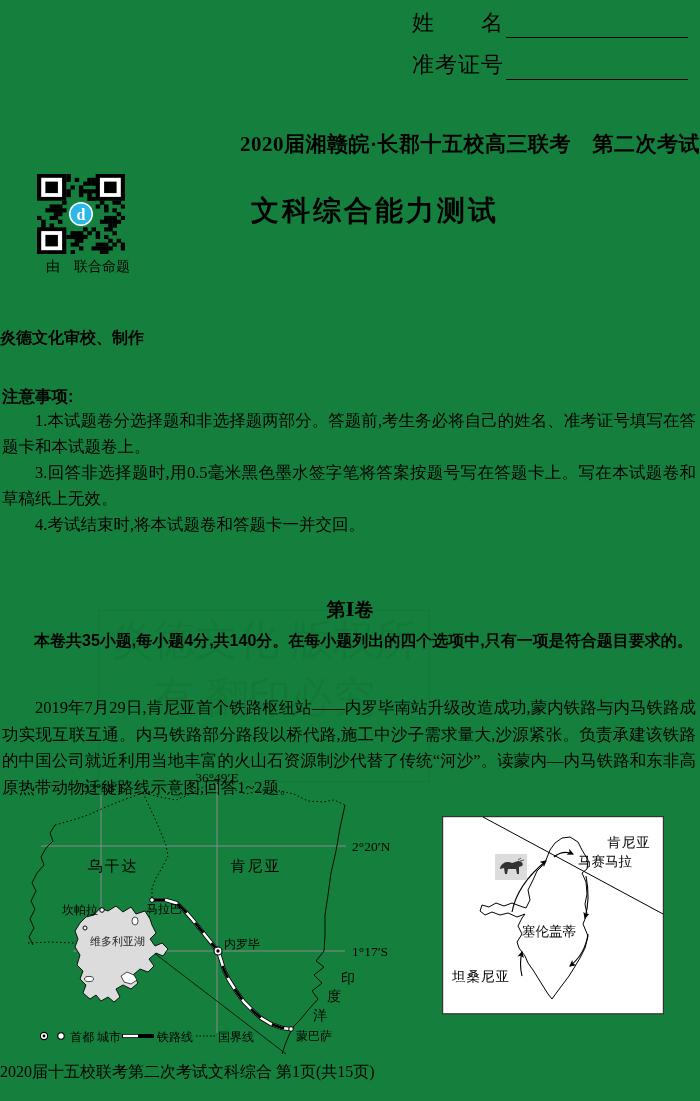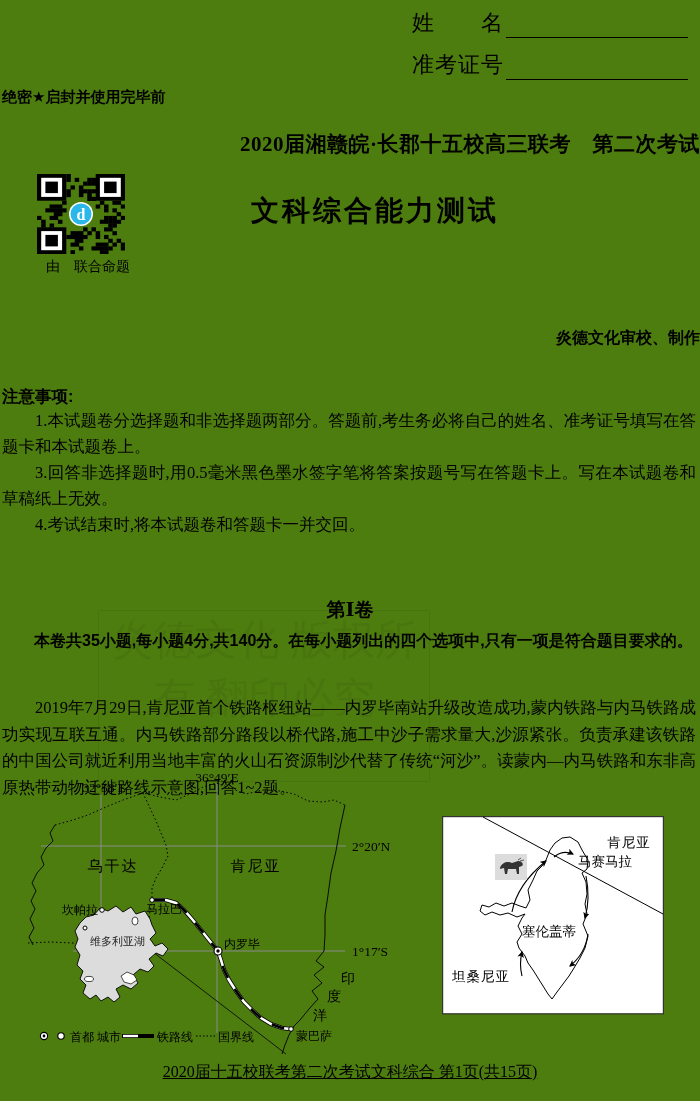--- a/index.html
+++ b/index.html
@@ -1,16 +1,16 @@
 <!DOCTYPE html>
 <html><head>
 <meta charset="utf-8">
 <style>
   html,body{margin:0;padding:0;background:#fff;}
-  .page{position:relative;width:700px;height:1101px;background:#4d7c0f;overflow:hidden;
+  .page{position:relative;width:700px;height:1101px;background:#15803d;overflow:hidden;
         font-family:"Liberation Serif","DejaVu Serif",serif;color:#000;}
 
   
   .field-row{position:absolute;left:412px;width:276px;display:flex;align-items:flex-end;}
   .field-row .lbl{font-size:22px;letter-spacing:1px;white-space:pre;line-height:30px;}
   .field-row .line{flex:1;border-bottom:1.6px solid #000;height:28px;margin-left:2px;}
   .name-row{top:8px;}
   .ticket-row{top:50px;}
 
   .secret{position:absolute;top:88px;left:2px;font-family:"Liberation Sans","DejaVu Sans",sans-serif;
@@ -19,21 +19,21 @@
                  font-weight:bold;font-size:21px;letter-spacing:.5px;}
   .qr{position:absolute;left:37px;top:174px;}
   .subject-title{position:absolute;top:192px;left:0;width:100%;text-align:center;
                  font-size:28px;font-weight:600;letter-spacing:3px;margin-left:25px;}
 
   .composers{position:absolute;top:258px;left:46px;width:604px;display:flex;align-items:center;font-size:14px;}
   .composers .by{margin-right:6px;}
   .composers .schools{flex:1;line-height:30px;}
   .composers .joint{margin-left:8px;white-space:nowrap;}
 
-  .producer{position:absolute;top:328px;left:0;width:100%;text-align:right;
+  .producer{position:absolute;top:328px;left:0;width:100%;text-align:left;
             font-family:"Liberation Sans","DejaVu Sans",sans-serif;font-weight:bold;font-size:16px;}
   .duration{position:absolute;top:357px;left:0;width:100%;text-align:center;font-size:16.5px;}
 
   .notice{position:absolute;top:384px;left:2px;width:694px;}
   .notice .notice-title{font-family:"Liberation Sans","DejaVu Sans",sans-serif;font-weight:bold;font-size:16.5px;line-height:24px;}
   .notice p{margin:0;font-size:16.5px;line-height:26px;text-indent:2em;text-align:justify;}
 
   .watermark{position:absolute;top:610px;left:98px;width:330px;height:170px;
              border:1px solid rgba(0,0,0,0.06);color:rgba(0,0,0,0.05);
              font-size:42px;line-height:58px;text-align:center;overflow:hidden;
@@ -43,37 +43,36 @@
   .sec1-intro{position:absolute;top:627px;left:2px;width:694px;margin:0;
               font-family:"Liberation Sans","DejaVu Sans",sans-serif;font-weight:bold;
               font-size:16px;line-height:27px;text-indent:2em;text-align:justify;}
   .passage{position:absolute;top:695px;left:2px;width:694px;margin:0;
            font-size:16.5px;line-height:26.5px;text-indent:2em;text-align:justify;}
 
   .map-main{position:absolute;left:28px;top:773px;}
   .map-inset{position:absolute;left:442px;top:816px;}
   svg text{font-family:"Liberation Serif","DejaVu Serif",serif;}
 
-  .footer{position:absolute;top:1062px;left:0;width:100%;text-align:center;font-size:16px;text-decoration:underline;}
+  .footer{position:absolute;top:1062px;left:0;width:100%;font-size:16px;}
 </style>
 </head>
 <body>
 
 <div class="page">
 
   <div class="field-row name-row">
     <span class="lbl">姓　　名</span>
     <span class="line"></span>
   </div>
   <div class="field-row ticket-row">
     <span class="lbl">准考证号</span>
     <span class="line"></span>
   </div>
 
-  <div class="secret">绝密★启封并使用完毕前</div>
   <div class="session-title">2020届湘赣皖·长郡十五校高三联考　第二次考试</div>
 
   <svg class="qr" width="88" height="80" viewBox="0 0 88 80">
     <g fill="#000">
       <rect x="0" y="0" width="29.3" height="26.7"></rect>
         <rect x="4.2" y="3.8" width="20.9" height="19.1" fill="#fff"></rect>
         <rect x="8.4" y="7.6" width="12.5" height="11.5"></rect>
       <rect x="58.7" y="0" width="29.3" height="26.7"></rect>
         <rect x="62.9" y="3.8" width="20.9" height="19.1" fill="#fff"></rect>
         <rect x="67.1" y="7.6" width="12.5" height="11.5"></rect>

